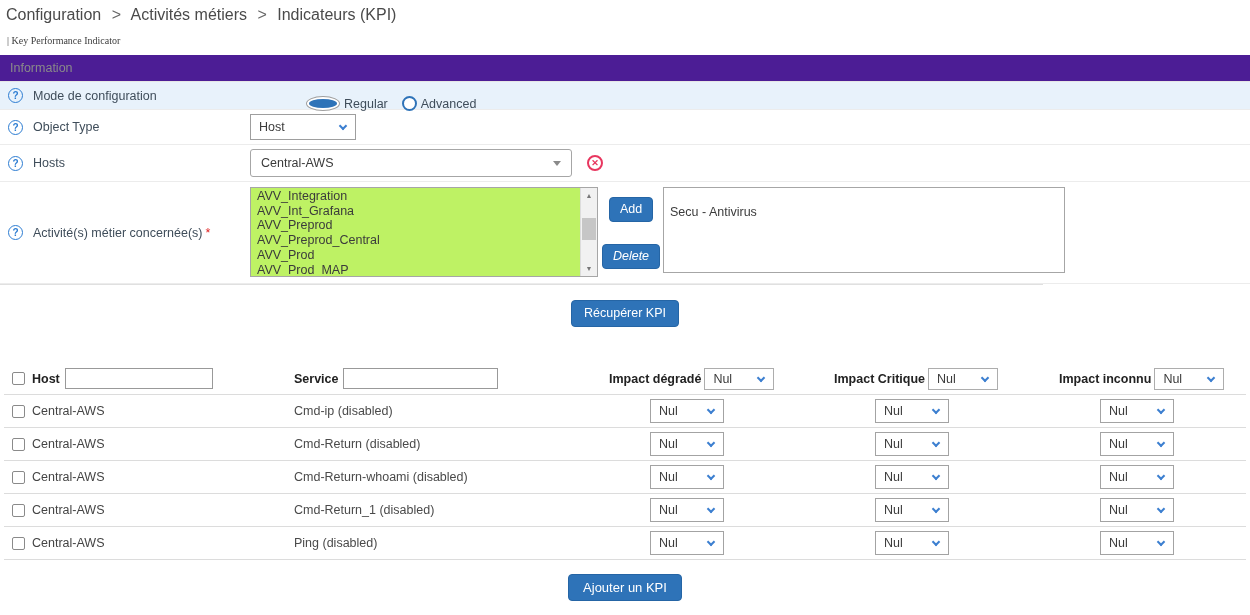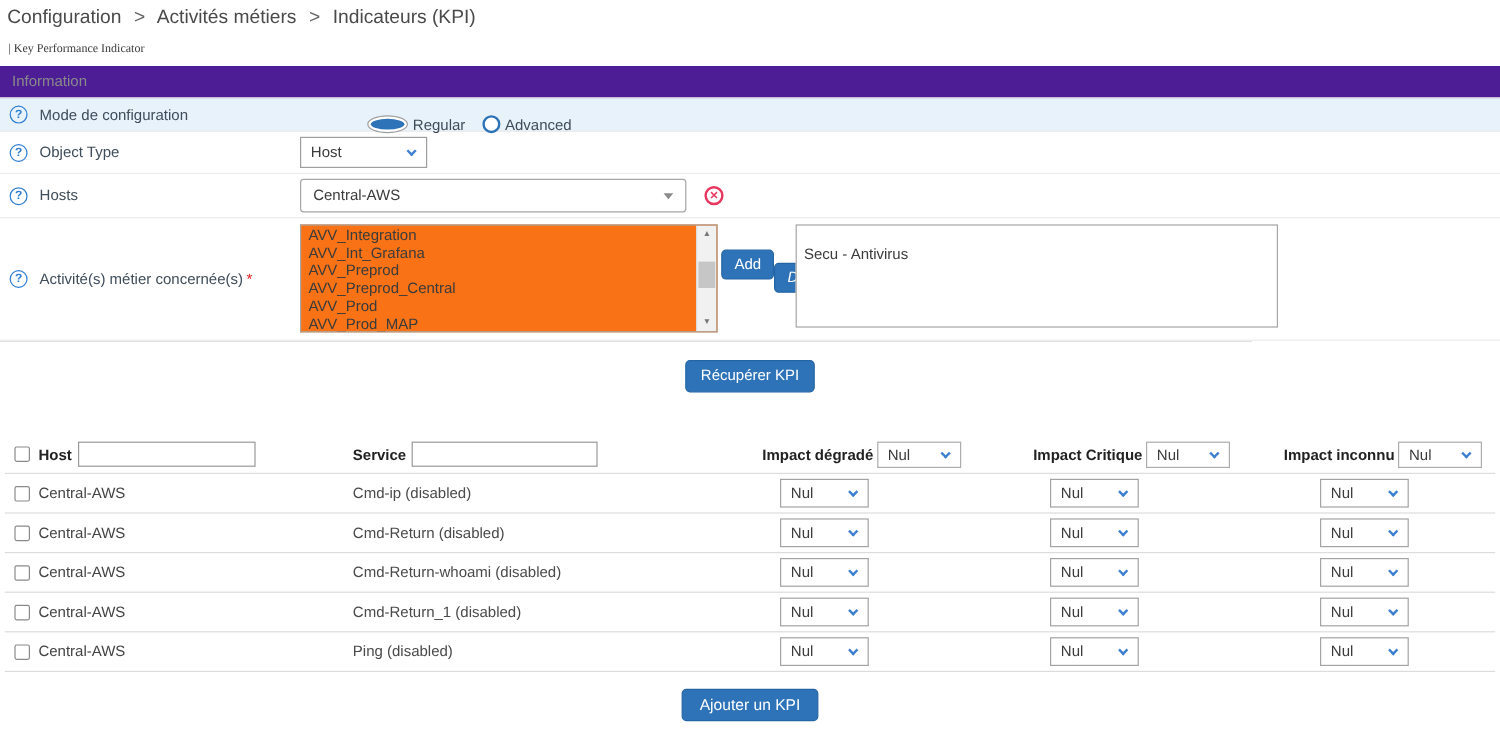--- a/index.html
+++ b/index.html
@@ -58,32 +58,32 @@
   }
   .clear-ic {
     width:16px; height:16px; border:2px solid #e8365f; border-radius:50%;
     color:#e8365f; font-size:9px; font-weight:bold; margin-left:15px;
     display:flex; align-items:center; justify-content:center; cursor:pointer;
   }
   
   .act-row { align-items:center; }
   .act-ctrl { padding:5px 0 6px 0; align-items:flex-start; }
   .ms-box {
-    width:348px; height:90px; margin-left:6px; border:1px solid #a6a6a6; background:#f97316;
+    width:348px; height:90px; margin-left:6px; border:1px solid #a6a6a6; background:#bef264;
     position:relative; overflow:hidden; padding:1px 18px 0 6px;
   }
   .ms-item { line-height:14.7px; white-space:nowrap; cursor:pointer; color:#3b3b3b; }
   .ms-scroll {
     position:absolute; top:0; right:0; bottom:0; width:17px; background:#f1f1f1;
     border-left:1px solid #dcdcdc; display:flex; flex-direction:column; align-items:center;
   }
   .ms-scroll .arrow { font-size:7px; color:#777; line-height:15px; height:15px; cursor:pointer; }
   .ms-scroll .track { flex:1; width:100%; position:relative; }
   .ms-thumb { position:absolute; top:26%; left:1px; right:1px; height:22px; background:#c6c6c6; cursor:pointer; }
-  .btn-col { width:60px; display:flex; align-items:center; margin-left:3px; padding-top:10px; }
+  .btn-col { width:60px; display:flex; flex-direction:column; align-items:center; margin-left:3px; padding-top:10px; }
   .btn {
     background:#2e73b8; color:#fff; border:1px solid #2565a5; border-radius:4px;
     font-family:"Liberation Sans", sans-serif; font-size:12.5px; cursor:pointer;
     padding:4px 10px; line-height:15px;
   }
   .btn-del { margin-top:22px;font-style:italic; }
   .ms-box-right { width:402px; height:86px; margin-left:2px; border:1px solid #a6a6a6; background:#fff; padding:17px 6px; }
   .act-underline { width:1043px; border-bottom:1px solid #e0e0e0; }
   
   .center-btn-row { display:flex; justify-content:center; }
@@ -94,21 +94,21 @@
   .t-row { display:grid; grid-template-columns:26px 262px 310px 225px 225px 1fr; align-items:center; border-bottom:1px solid #dcdcdc; height:33px; }
   .t-head { height:32px; font-weight:bold; color:#222; }
   .cb { width:13px; height:13px; border:1px solid #8a8a8a; border-radius:2px; background:#fff; margin-left:8px; cursor:pointer; flex-shrink:0; }
   .cell { display:flex; align-items:center; }
   .pad2 { padding-left:2px; }
   .head-filter input {
     width:148px; height:21px; margin-left:5px; border:1px solid #999; background:#fff;
     font-family:"Liberation Sans", sans-serif; font-size:12px; padding:0 4px;
   }
   .head-filter.svc input { width:155px; }
-  .impact-head { padding-left:7px; white-space:nowrap;justify-content:center; }
+  .impact-head { padding-left:7px; white-space:nowrap; }
   .sel-filter { width:70px; height:22px; margin-left:3px; border-color:#adadad; font-weight:normal; }
   .sel-row { width:74px; height:24px; margin-left:48px; border-color:#a3a3a3; }
   .svc-text { color:#4a4a4a; }
 </style>
 </head>
 <body>
 
 <div class="breadcrumb">
   <span class="bc-item">Configuration</span>
   <span class="bc-sep">&gt;</span>

